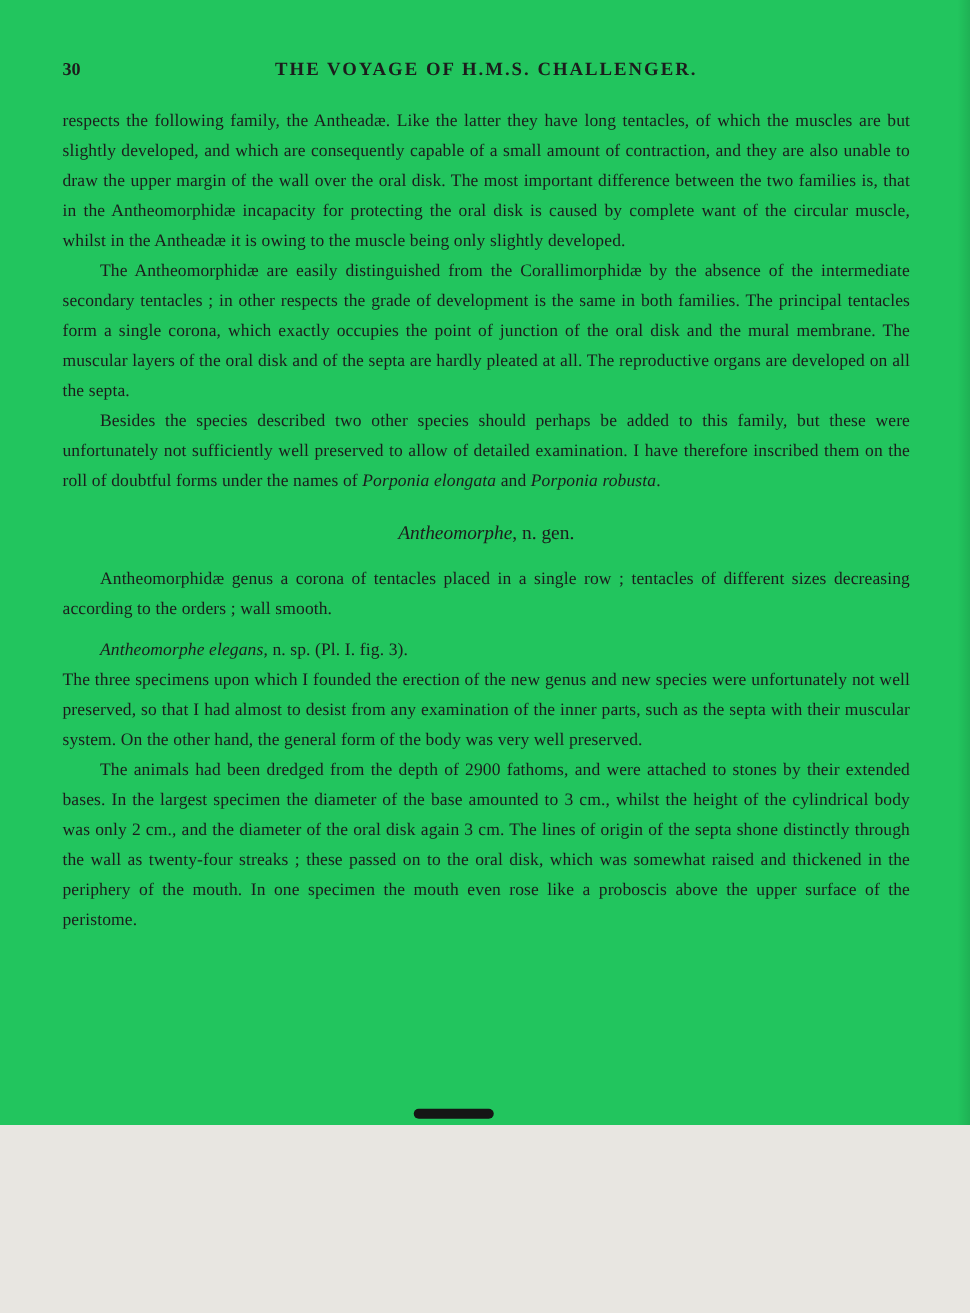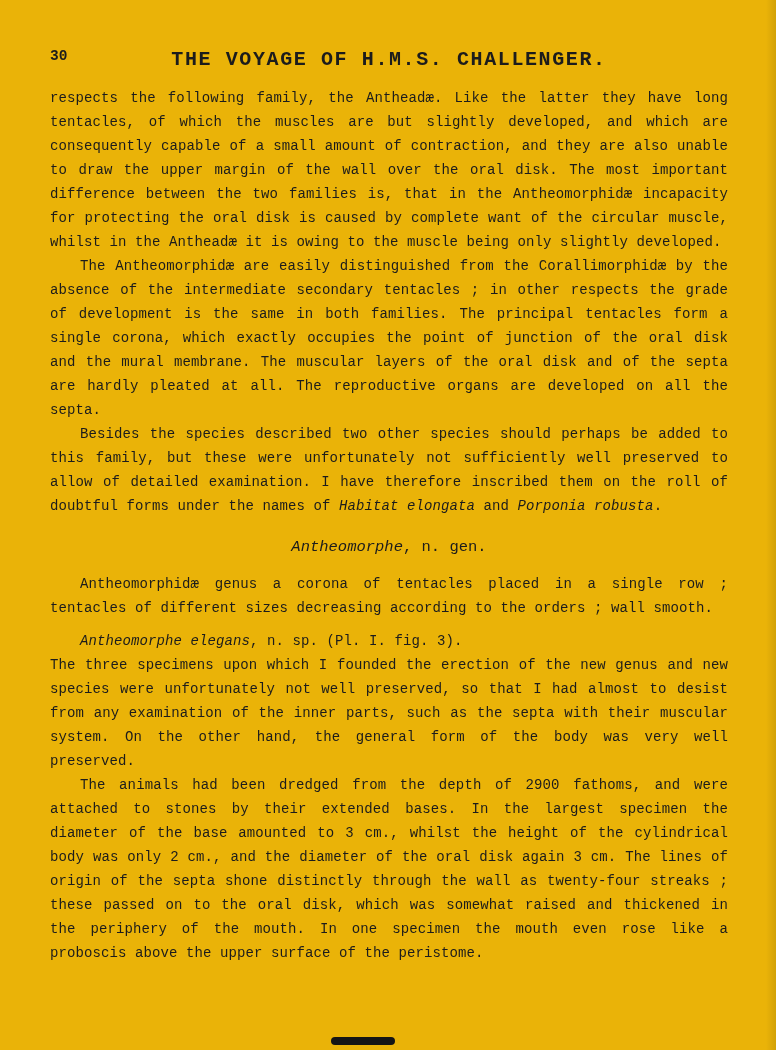--- a/index.html
+++ b/index.html
@@ -3,25 +3,25 @@
 <meta charset="utf-8">
 <style>
   html, body {
     margin: 0;
     padding: 0;
     background: #e8e6e1;
   }
   .page {
     position: relative;
     width: 776px;
-    height: 1050px;
+    height: 900px;
     margin: 0 auto;
-    background: #eab308;
+    background: #22c55e;
     overflow: hidden;
-    font-family: Liberation Mono, monospace;
+    font-family: Liberation Serif, serif;
     color: #1c1c1c;
   }
   .page-edge {
     position: absolute;
     right: 0; top: 0; bottom: 0;
     width: 10px;
     background: linear-gradient(to right, rgba(0,0,0,0), rgba(0,0,0,0.10));
     pointer-events: none;
   }
   .text-block {
@@ -39,21 +39,21 @@
     position: absolute;
     left: 0;
     top: 2px;
     font-weight: bold;
     font-size: 14.5px;
   }
   .running-title {
     display: block;
     text-align: center;
     font-weight: bold;
-    font-size: 20px;
+    font-size: 15px;
     letter-spacing: 1.6px;
     padding-top: 2px;
   }
   .body-text p {
     margin: 0;
     font-size: 14px;
     line-height: 24px;
     text-align: justify;
     letter-spacing: 0.1px;
   }
@@ -89,21 +89,21 @@
       <span class="page-number">30</span>
       <span class="running-title">THE VOYAGE OF H.M.S. CHALLENGER.</span>
     </header>
 
     <div class="body-text">
 
       <p class="noindent">respects the following family, the Antheadæ.  Like the latter they have long tentacles, of which the muscles are but slightly developed, and which are consequently capable of a small amount of contraction, and they are also unable to draw the upper margin of the wall over the oral disk.  The most important difference between the two families is, that in the Antheomorphidæ incapacity for protecting the oral disk is caused by complete want of the circular muscle, whilst in the Antheadæ it is owing to the muscle being only slightly developed.</p>
 
       <p class="indent">The Antheomorphidæ are easily distinguished from the Corallimorphidæ by the absence of the intermediate secondary tentacles ; in other respects the grade of development is the same in both families.  The principal tentacles form a single corona, which exactly occupies the point of junction of the oral disk and the mural membrane.  The muscular layers of the oral disk and of the septa are hardly pleated at all.  The reproductive organs are developed on all the septa.</p>
 
-      <p class="indent"><span>Besides the species described two other species should perhaps be added to this family, but these were unfortunately not sufficiently well preserved to allow of detailed examination.  I have therefore inscribed them on the roll of doubtful forms under the names of </span><i>Habitat elongata</i><span> and </span><i>Porponia robusta</i><span>.</span></p>
+      <p class="indent"><span>Besides the species described two other species should perhaps be added to this family, but these were unfortunately not sufficiently well preserved to allow of detailed examination.  I have therefore inscribed them on the roll of doubtful forms under the names of </span><i>Porponia elongata</i><span> and </span><i>Porponia robusta</i><span>.</span></p>
 
       <h2 class="genus-heading"><i>Antheomorphe</i><span>, n. gen.</span></h2>
 
       <p class="indent">Antheomorphidæ genus a corona of tentacles placed in a single row ; tentacles of different sizes decreasing according to the orders ; wall smooth.</p>
 
       <p class="indent species-line"><i>Antheomorphe elegans</i><span>, n. sp. (Pl. I. fig. 3).</span></p>
 
 
 
 

